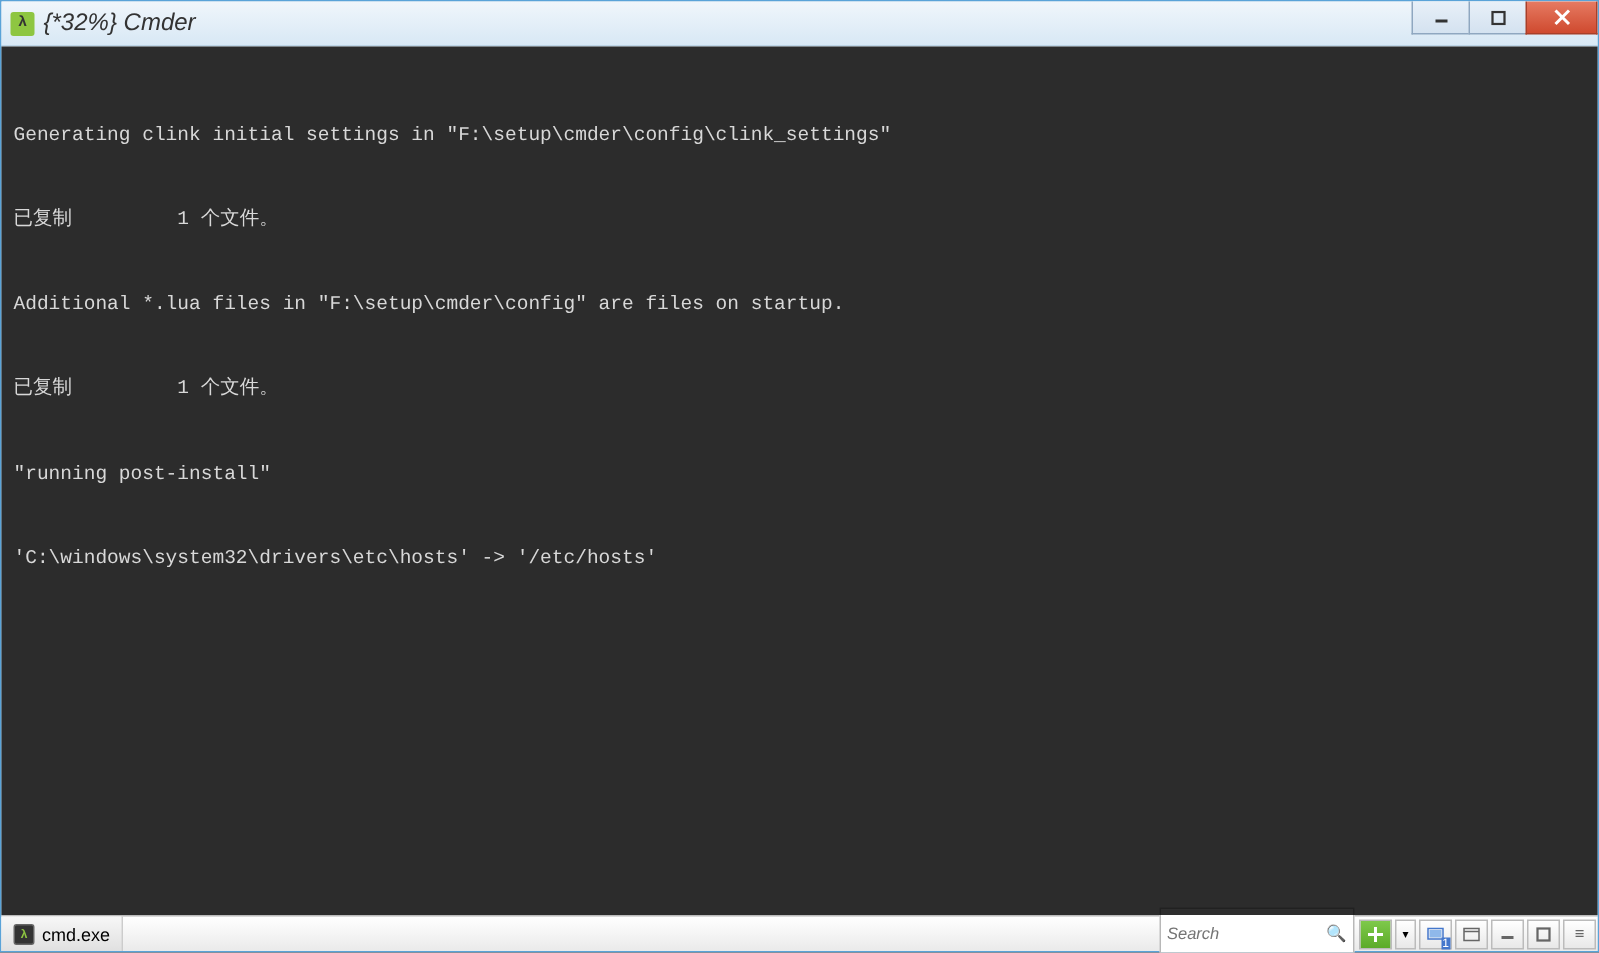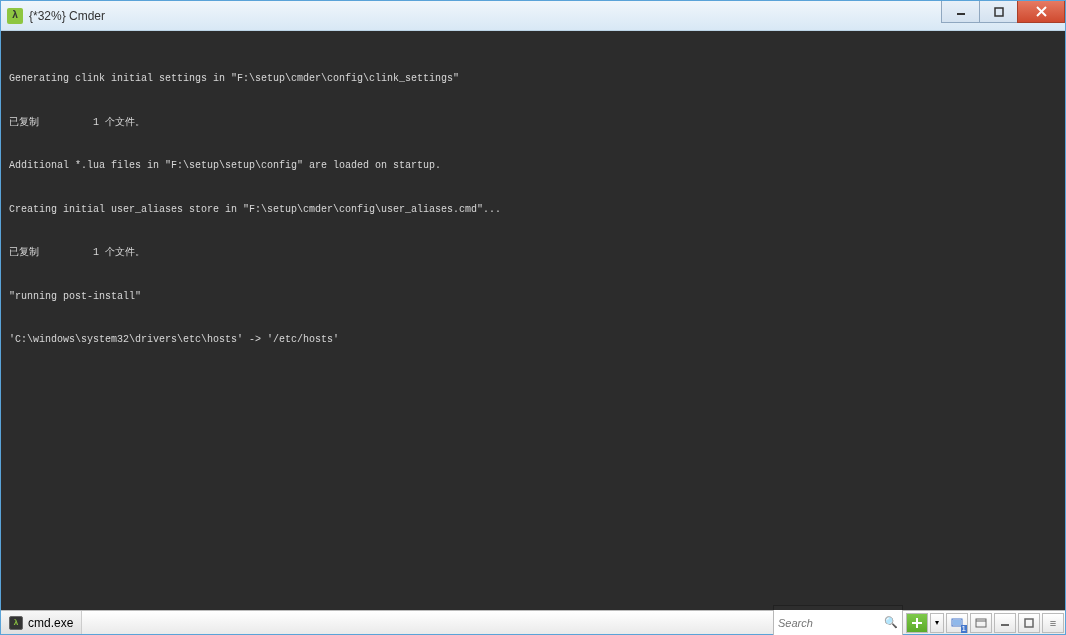--- a/index.html
+++ b/index.html
@@ -34,23 +34,24 @@
       align-items: center;
       justify-content: center;
       border-radius: 2px;
       color: #333;
       font-size: 10px;
       font-weight: bold;
       margin-right: 6px;
     }
     .title-text {
       font-family: "Segoe UI", Tahoma, sans-serif;
-      font-size: 12px;
+      font-size: 16px;
       color: #333;
       flex: 1;
+      font-style: italic;
     }
     .window-controls {
       display: flex;
       height: 100%;
       align-items: flex-start;
     }
     .win-btn {
       width: 38px;
       height: 22px;
       display: flex;
@@ -72,21 +73,21 @@
       color: white;
       font-weight: bold;
       border-color: #a83f29;
     }
     .terminal {
       flex: 1;
       background: rgba(0,0,0,0.82);
       padding: 12px 8px;
       color: #d8d8d8;
       line-height: 1.45;
-      font-size: 10px;
+      font-size: 13px;
       white-space: pre-wrap;
       overflow: hidden;
       position: relative;
     }
     .term-line { display: block; }
     .statusbar {
       height: 24px;
       background: linear-gradient(to bottom, #fff, #eaeaea);
       display: flex;
       align-items: center;
@@ -181,22 +182,21 @@
             <line x1="1" y1="1" x2="10" y2="10" stroke="#fff" stroke-width="2"></line>
             <line x1="10" y1="1" x2="1" y2="10" stroke="#fff" stroke-width="2"></line>
           </svg>
       </div>
     </div>
   </div>
 
   <div class="terminal">
     <span class="term-line">Generating clink initial settings in "F:\setup\cmder\config\clink_settings"</span>
     <span class="term-line">已复制         1 个文件。</span>
-    <span class="term-line">Additional *.lua files in "F:\setup\setup\config" are loaded on startup.</span>
-    <span class="term-line">Creating initial user_aliases store in "F:\setup\cmder\config\user_aliases.cmd"...</span>
+    <span class="term-line">Additional *.lua files in "F:\setup\cmder\config" are files on startup.</span>
     <span class="term-line">已复制         1 个文件。</span>
     <span class="term-line">"running post-install"</span>
     <span class="term-line">'C:\windows\system32\drivers\etc\hosts' -&gt; '/etc/hosts'</span>
     
     
     
     
     <span class="term-line"></span>
     
     

